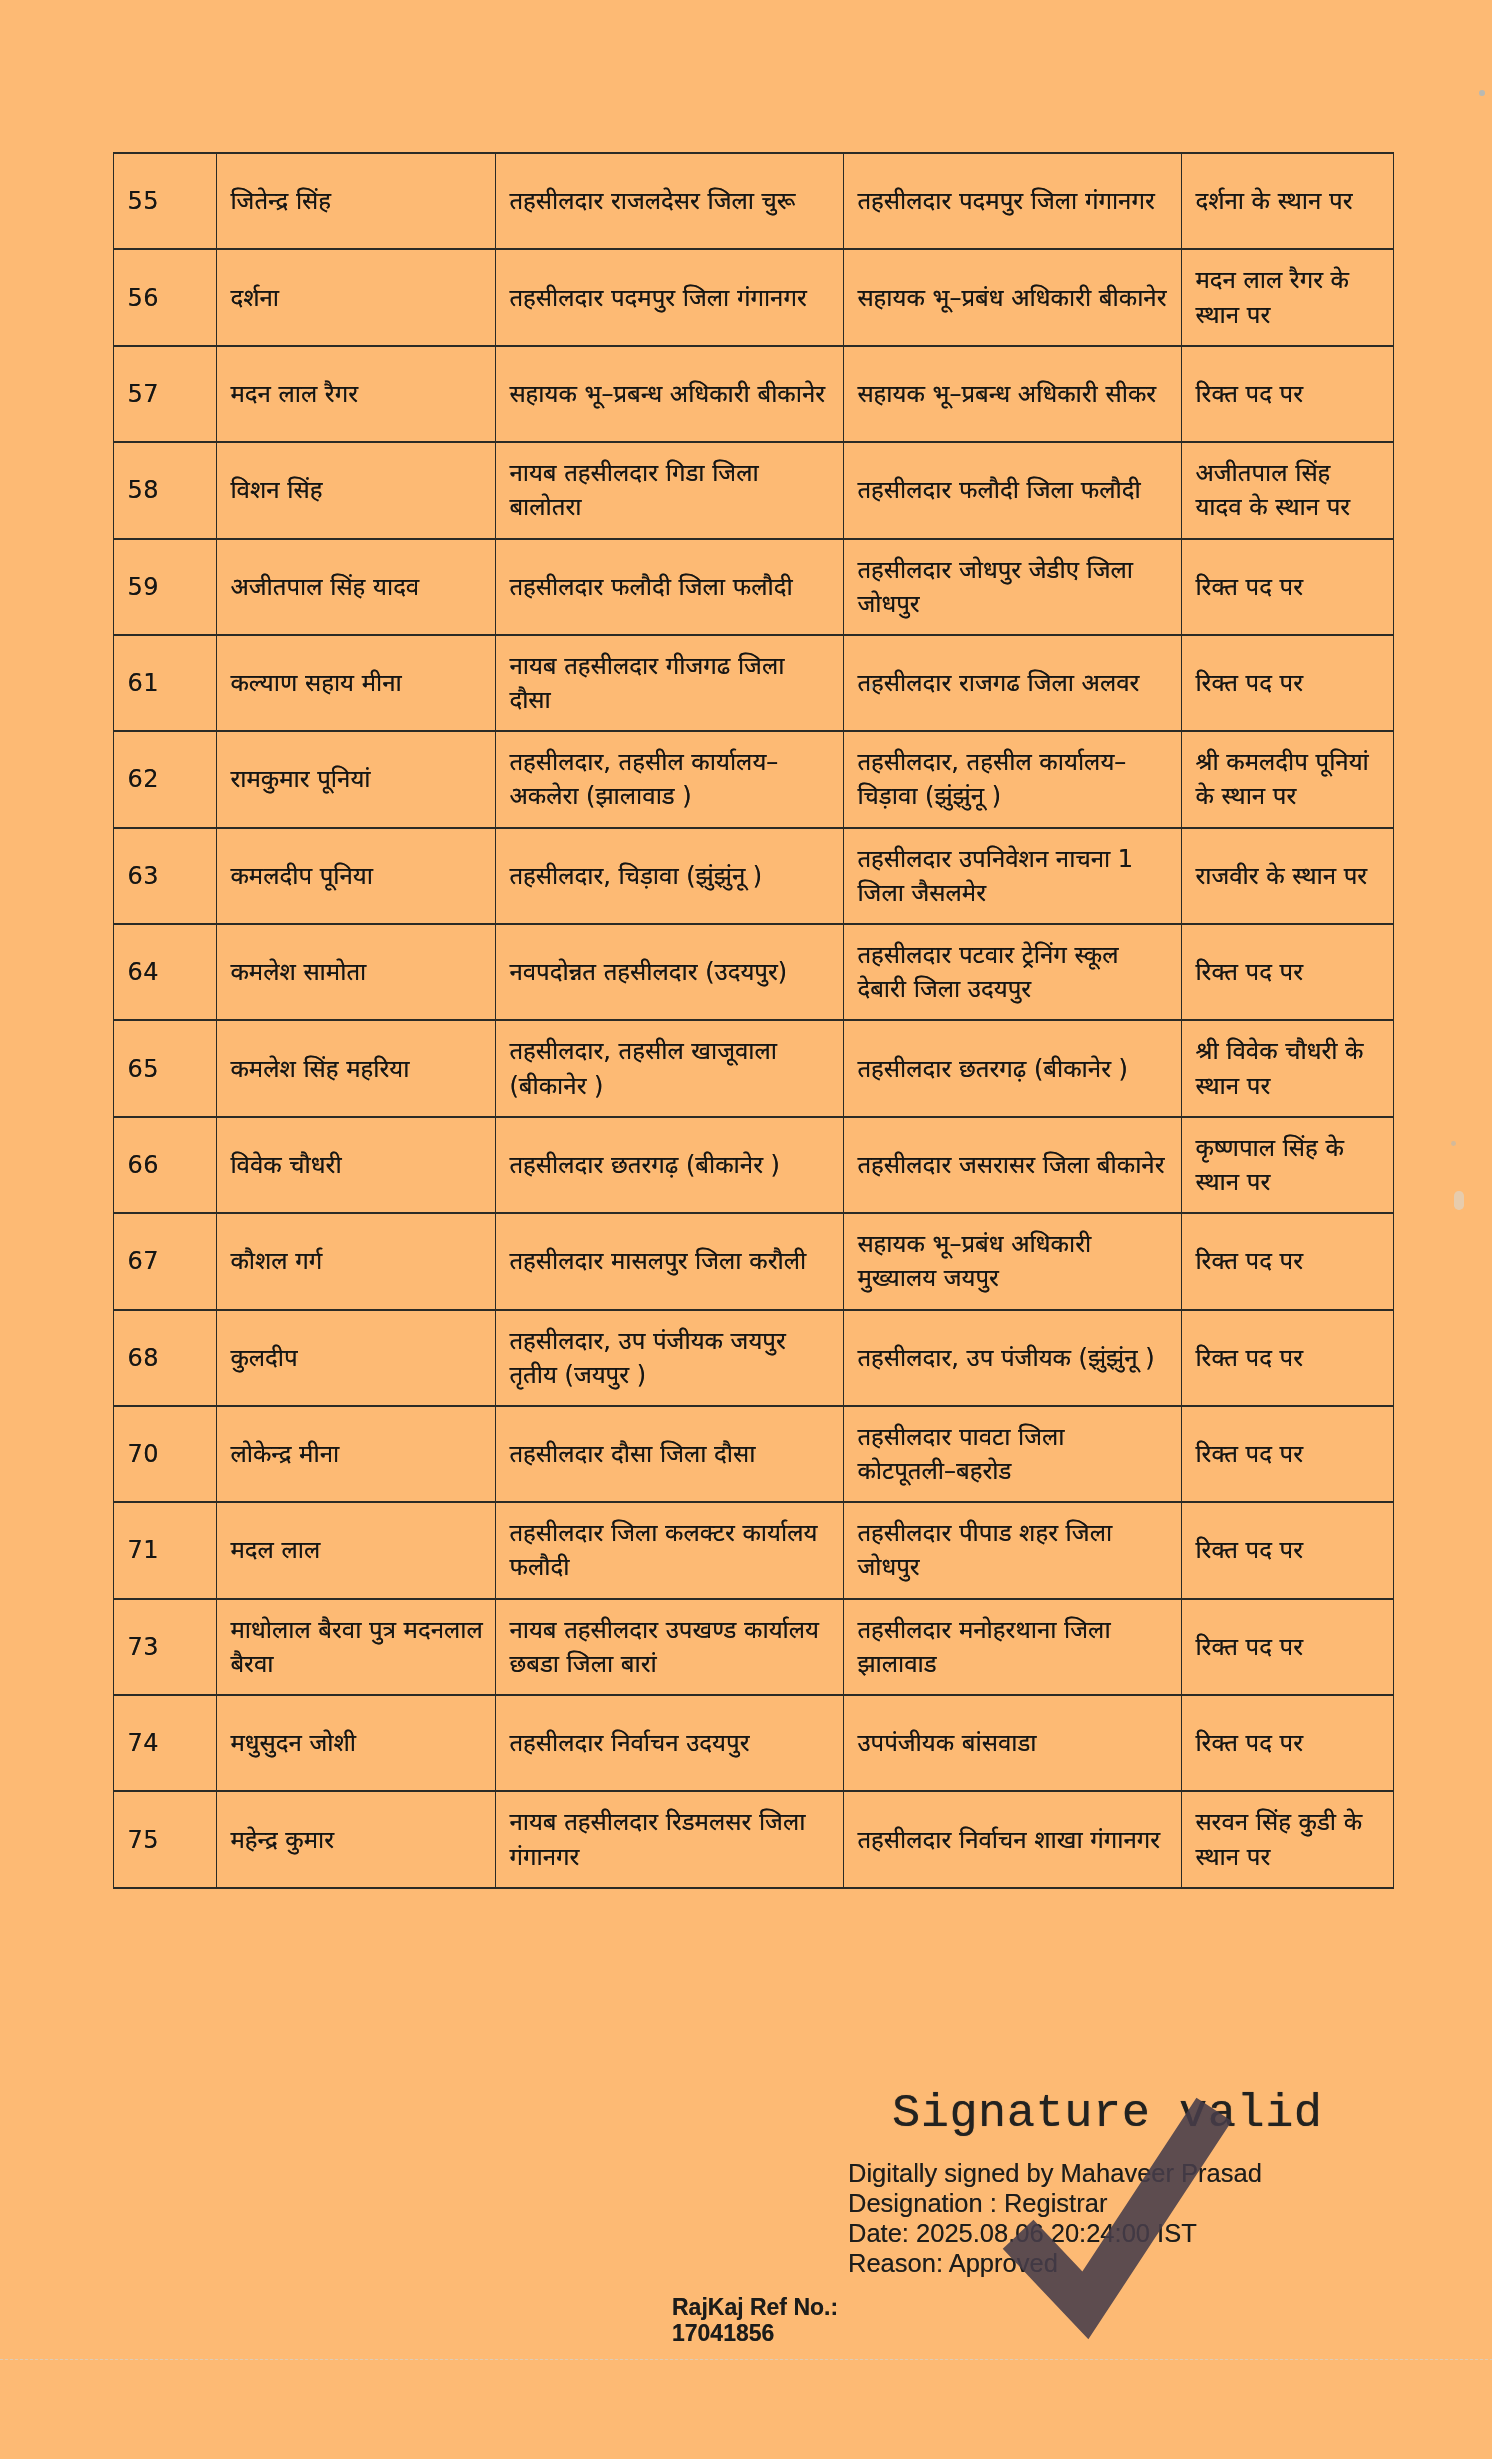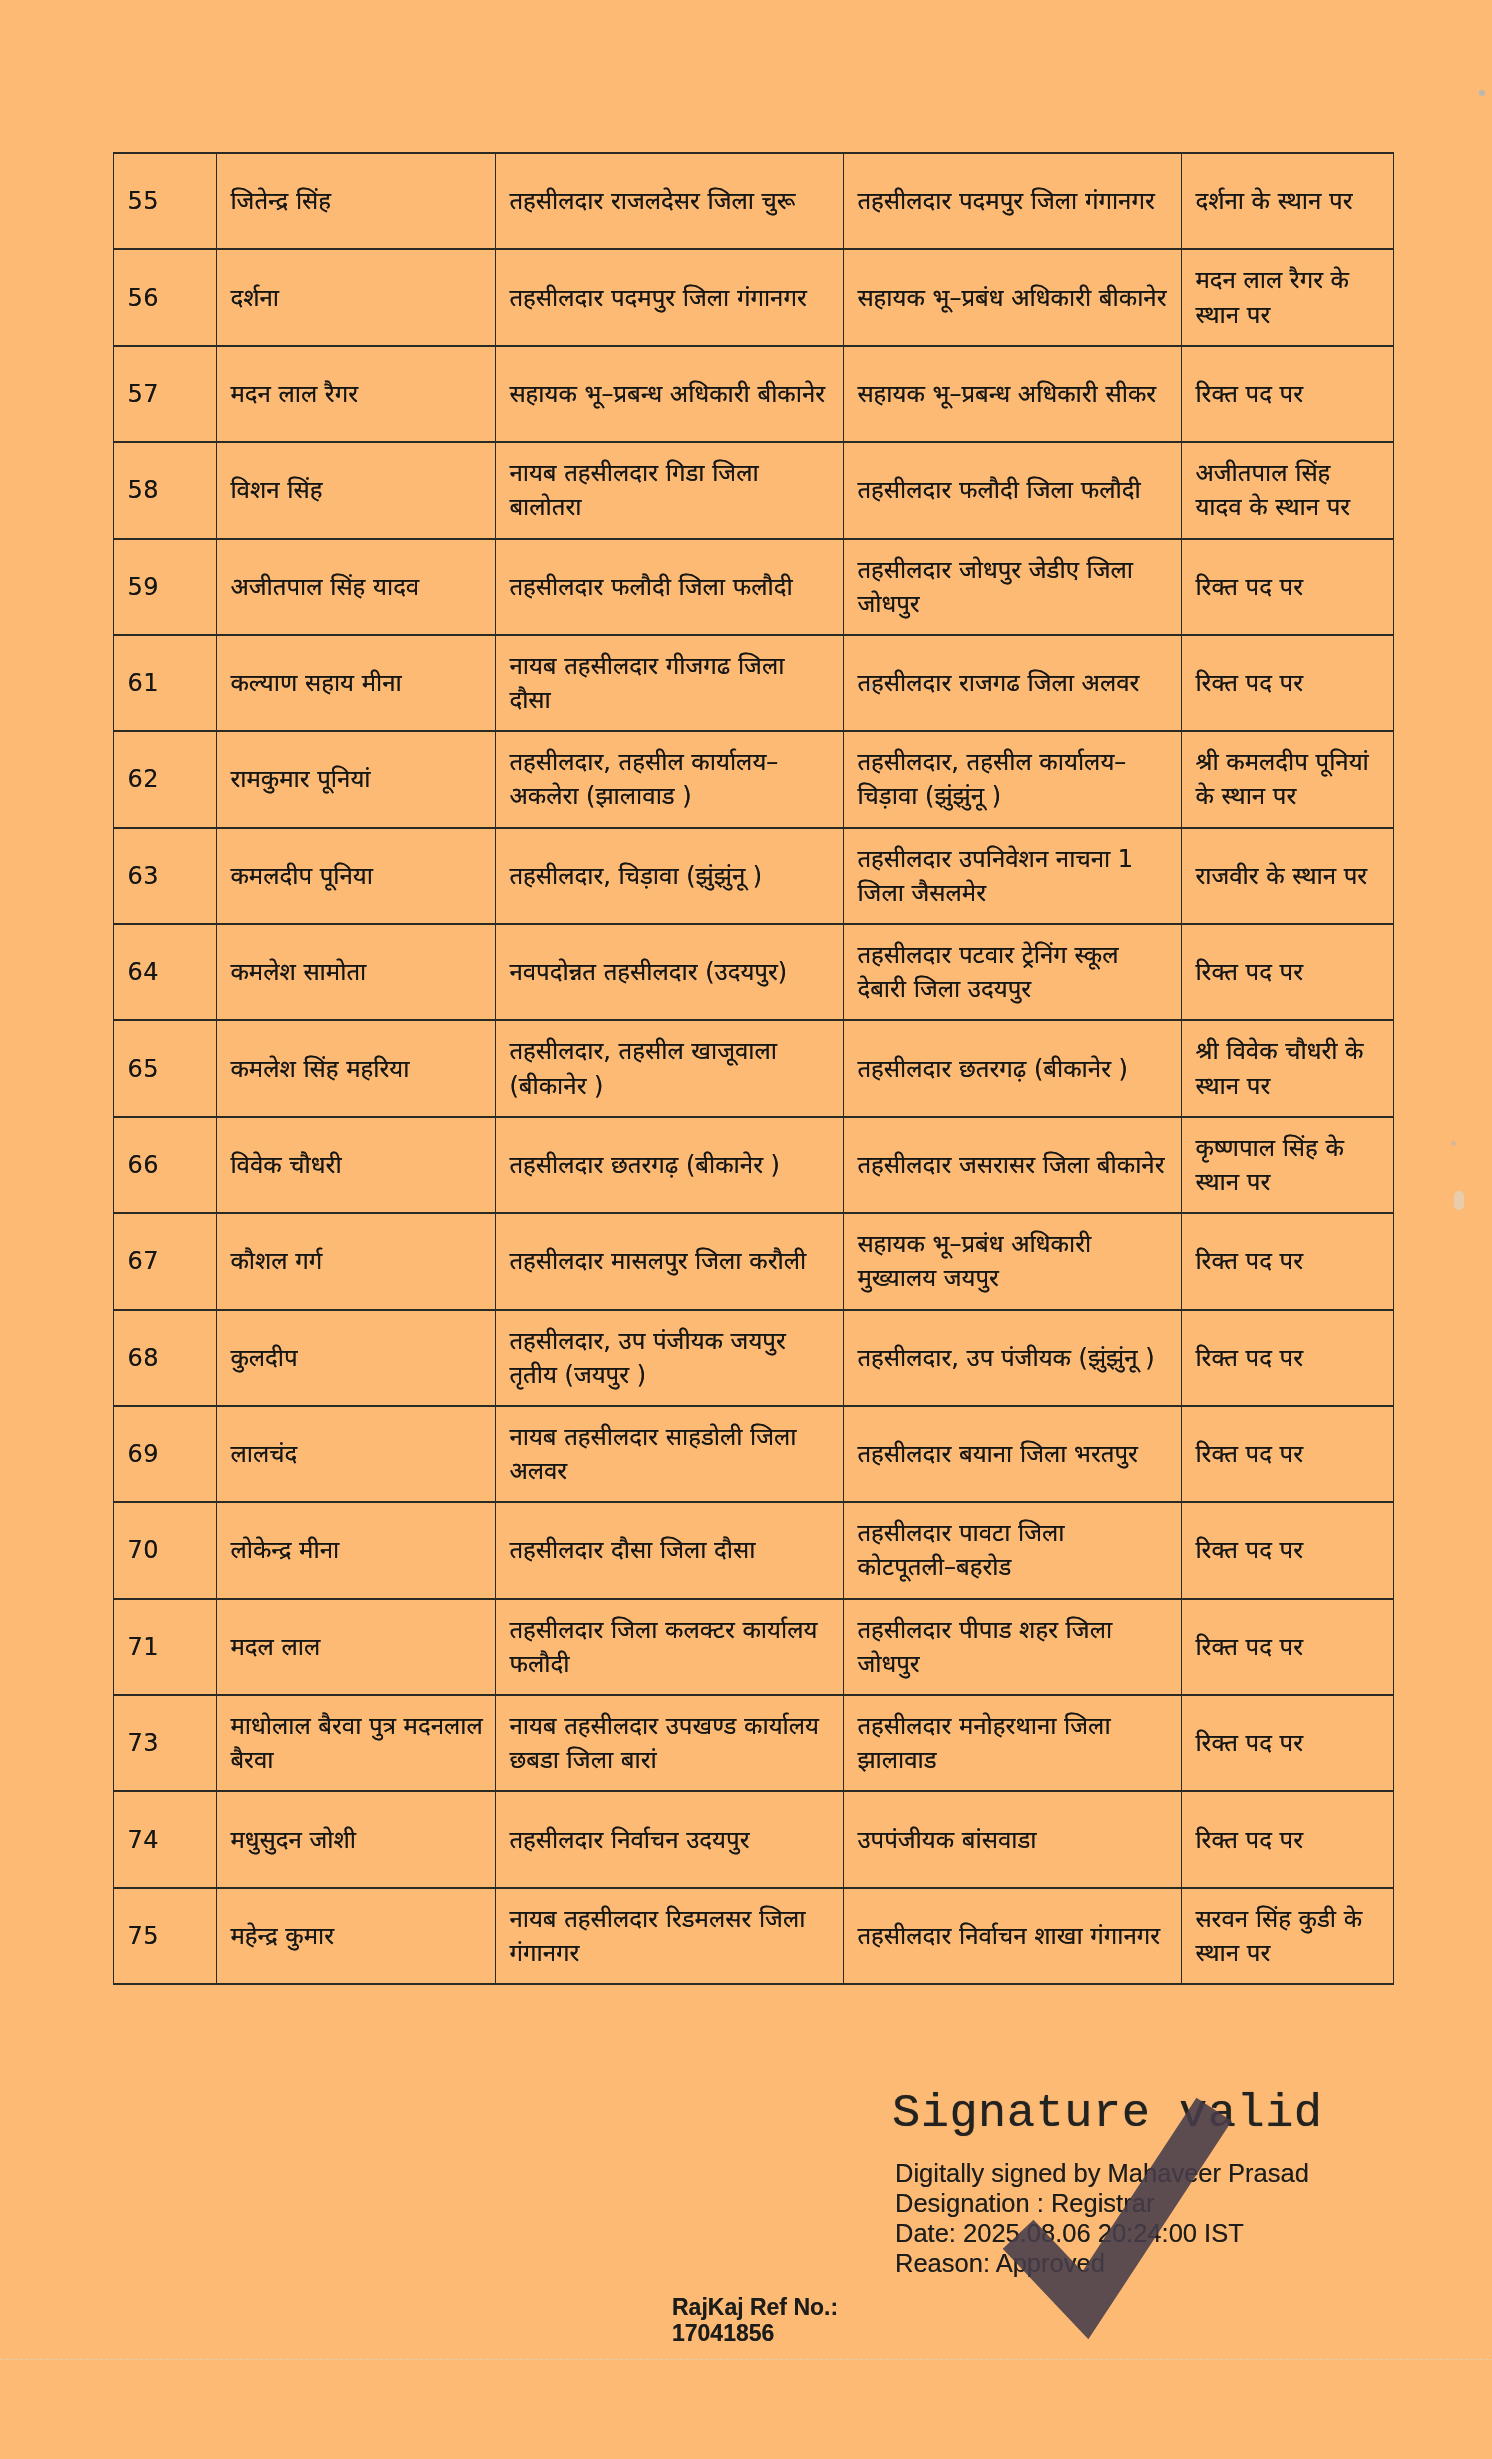--- a/index.html
+++ b/index.html
@@ -53,21 +53,21 @@
     top: 2087px;
     font-family: Liberation Mono, monospace;
     font-size: 47px;
     letter-spacing: 0.5px;
     color: #222220;
     text-shadow: 0 0 0.8px rgba(30,30,28,0.7);
     white-space: nowrap;
   }
   .sig-details {
     position: absolute;
-    left: 895px;
+    left: 848px;
     top: 2158px;
     font-family: "Liberation Sans", sans-serif;
     font-size: 25.5px;
     line-height: 30px;
     color: #1d1d1b;
     text-shadow: 0 0 0.6px rgba(30,30,28,0.6);
     white-space: nowrap;
   }
   .sig-check {
     position: absolute;
@@ -217,27 +217,20 @@
       <td class="cell-remark">रिक्त पद पर</td>
     </tr>
         <tr>
       <td class="cell-sno">68</td>
       <td class="cell-name">कुलदीप</td>
       <td class="cell-from">तहसीलदार, उप पंजीयक जयपुर तृतीय (जयपुर )</td>
       <td class="cell-to">तहसीलदार, उप पंजीयक (झुंझुंनू )</td>
       <td class="cell-remark">रिक्त पद पर</td>
     </tr>
         <tr>
-      <td class="cell-sno">69</td>
-      <td class="cell-name">लालचंद</td>
-      <td class="cell-from">नायब तहसीलदार साहडोली जिला अलवर</td>
-      <td class="cell-to">तहसीलदार बयाना जिला भरतपुर</td>
-      <td class="cell-remark">रिक्त पद पर</td>
-    </tr>
-        <tr>
       <td class="cell-sno">70</td>
       <td class="cell-name">लोकेन्द्र मीना</td>
       <td class="cell-from">तहसीलदार दौसा जिला दौसा</td>
       <td class="cell-to">तहसीलदार पावटा जिला कोटपूतली–बहरोड</td>
       <td class="cell-remark">रिक्त पद पर</td>
     </tr>
         <tr>
       <td class="cell-sno">71</td>
       <td class="cell-name">मदल लाल</td>
       <td class="cell-from">तहसीलदार जिला कलक्टर कार्यालय फलौदी</td>

